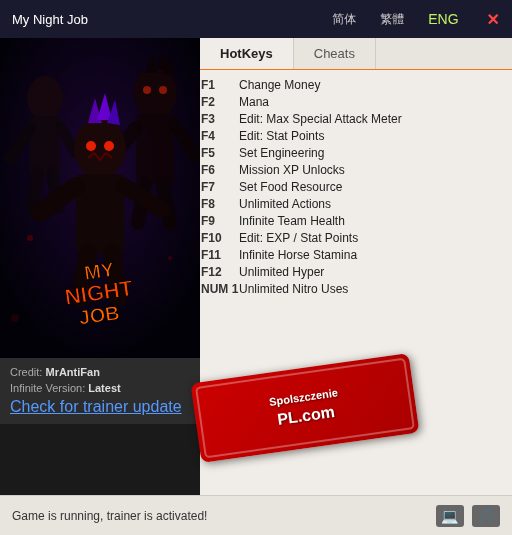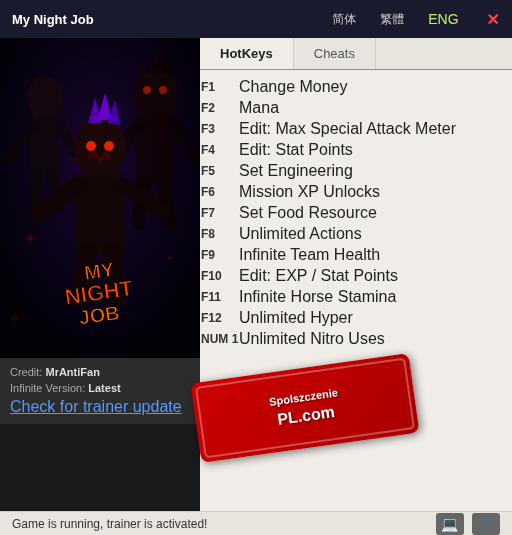--- a/index.html
+++ b/index.html
@@ -15,21 +15,21 @@
     #title-bar {
       display: flex;
       align-items: center;
       background: #1a1a2e;
       height: 38px;
       padding: 0 12px;
     }
     #title-bar .title {
       color: #ffffff;
       font-size: 13px;
-      font-weight: bold;
+      font-weight: normal;
       flex: 1;
     }
     #title-bar .lang-btns {
       display: flex;
       align-items: center;
       gap: 16px;
     }
     .lang-btn {
       color: #cccccc;
       font-size: 12px;
@@ -129,21 +129,21 @@
       font-size: 12px;
     }
     .cheat-key {
       color: #333;
       font-weight: bold;
       min-width: 38px;
       font-size: 12px;
     }
     .cheat-desc {
       color: #222;
-      font-size: 16px;
+      font-size: 12px;
     }
 
     
     #watermark {
       position: absolute;
       left: 195px;
       top: 330px;
       width: 220px;
       height: 80px;
       background: linear-gradient(135deg, #cc0000, #aa0000);
@@ -187,21 +187,21 @@
       font-weight: bold;
       margin-right: 4px;
     }
 
     
     #status-bar {
       position: absolute;
       bottom: 0;
       left: 0;
       width: 512px;
-      height: 24px;
+      height: 40px;
       background: #e8e4de;
       border-top: 1px solid #ccc;
       display: flex;
       align-items: center;
       justify-content: space-between;
       padding: 0 12px;
     }
     .status-text {
       color: #333;
       font-size: 12px;

